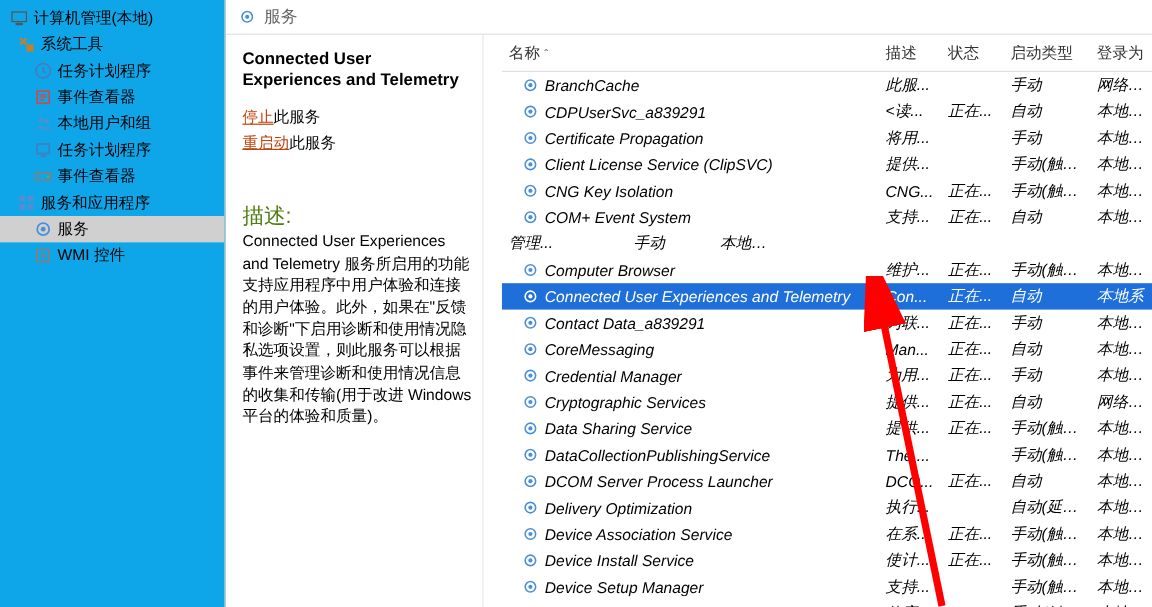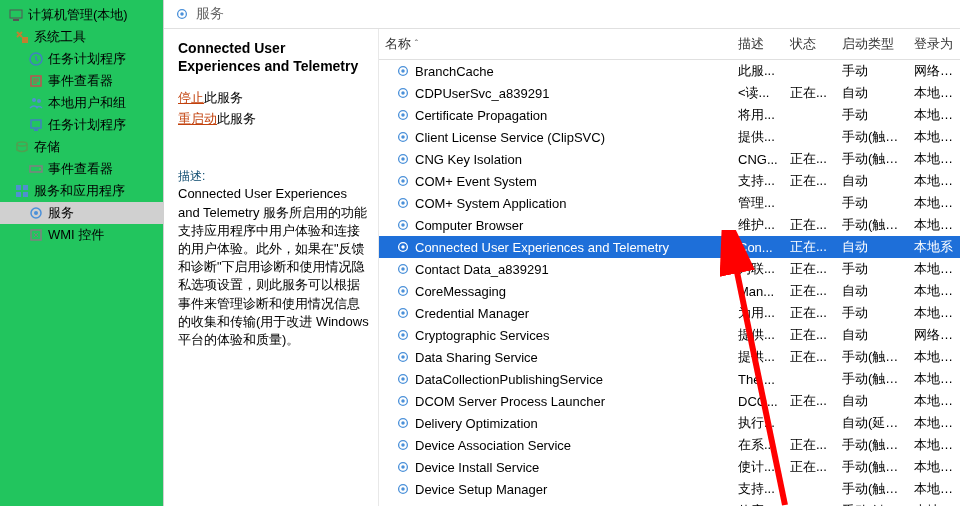--- a/index.html
+++ b/index.html
@@ -11,24 +11,24 @@
   height: 506px;
   overflow: hidden;
   position: relative;
 }
 .layout {
   display: flex;
   width: 100%;
   height: 100%;
 }
 .sidebar {
-  width: 164px;
+  width: 188px;
   border-right: 1px solid #d0d0d0;
   padding: 4px 0;
-  background: #22c55e;
+  background: #0ea5e9;
   overflow: hidden;
 }
 .tree-item {
   display: flex;
   align-items: center;
   padding: 2px 4px 2px 8px;
   cursor: pointer;
   white-space: nowrap;
 }
 .tree-item.level1 { padding-left: 14px; }
@@ -62,20 +62,21 @@
   margin-right: 6px;
 }
 .header-title {
   color: #666;
   font-size: 14px;
 }
 .content {
   display: flex;
   flex: 1;
   overflow: hidden;
+  gap: 15px;
 }
 .detail-panel {
   width: 215px;
   padding: 10px 8px 10px 14px;
   border-right: 1px solid #e8e8e8;
 }
 .detail-title {
   font-weight: bold;
   font-size: 14px;
   color: #000;
@@ -86,22 +87,22 @@
   color: #c2410c;
   text-decoration: underline;
   cursor: pointer;
 }
 .detail-action-line {
   margin: 3px 0;
   font-size: 13px;
 }
 .detail-desc-label {
   margin-top: 40px;
-  font-size: 12px;
-  color: #0c4a6e;
+  font-size: 18px;
+  color: #4d7c0f;
 }
 .detail-desc-text {
   font-size: 13px;
   line-height: 1.4;
   color: #000;
 }
 .list-panel {
   flex: 1;
   display: flex;
   flex-direction: column;
@@ -123,20 +124,21 @@
 .list-body {
   flex: 1;
   overflow: hidden;
 }
 .list-row {
   display: flex;
   align-items: center;
   padding: 2px 0;
   font-size: 13px;
   cursor: pointer;
+  font-style: italic;
 }
 .list-row.selected {
   background: #1e6fd9;
   color: #fff;
 }
 .list-row .col-name {
   display: flex;
   align-items: center;
   padding-left: 16px;
 }
@@ -217,29 +219,20 @@
           <span>本地用户和组</span>
         </div>
         <div class="tree-item level2">
           <span class="tree-icon">
             <svg viewBox="0 0 16 16">
               <rect x="3" y="3" width="10" height="8" fill="none" stroke="#4080c0" stroke-width="1.5"></rect>
               <rect x="6" y="12" width="4" height="2" fill="#4080c0"></rect>
             </svg>
           </span>
           <span>任务计划程序</span>
-        </div>
-        <div class="tree-item level1">
-          <span class="tree-icon">
-            <svg viewBox="0 0 16 16">
-              <ellipse cx="8" cy="5" rx="5" ry="2" fill="none" stroke="#50a050" stroke-width="1.5"></ellipse>
-              <path d="M3 5 V11 Q8 14 13 11 V5" fill="none" stroke="#50a050" stroke-width="1.5"></path>
-            </svg>
-          </span>
-          <span>存储</span>
         </div>
         <div class="tree-item level2">
           <span class="tree-icon">
             <svg viewBox="0 0 16 16">
               <rect x="2" y="5" width="12" height="6" fill="none" stroke="#808080" stroke-width="1.5"></rect>
               <circle cx="12" cy="8" r="1" fill="#50c050"></circle>
             </svg>
           </span>
           <span>事件查看器</span>
         </div>
@@ -395,29 +388,20 @@
                   </svg>
                 </span>
                 <span>COM+ Event System</span>
               </div>
               <div class="col col-desc">支持...</div>
               <div class="col col-status">正在...</div>
               <div class="col col-startup">自动</div>
               <div class="col col-logon">本地服...</div>
             </div>
             <div class="list-row">
-              <div class="col col-name">
-                <span class="gear-icon">
-                  <svg viewBox="0 0 16 16">
-                    <circle cx="8" cy="8" r="5" fill="none" stroke="#4a90d9" stroke-width="1.5"></circle>
-                    <circle cx="8" cy="8" r="2" fill="#4a90d9"></circle>
-                  </svg>
-                </span>
-                <span>COM+ System Application</span>
-              </div>
               <div class="col col-desc">管理...</div>
               <div class="col col-status"></div>
               <div class="col col-startup">手动</div>
               <div class="col col-logon">本地系...</div>
             </div>
             <div class="list-row">
               <div class="col col-name">
                 <span class="gear-icon">
                   <svg viewBox="0 0 16 16">
                     <circle cx="8" cy="8" r="5" fill="none" stroke="#4a90d9" stroke-width="1.5"></circle>

